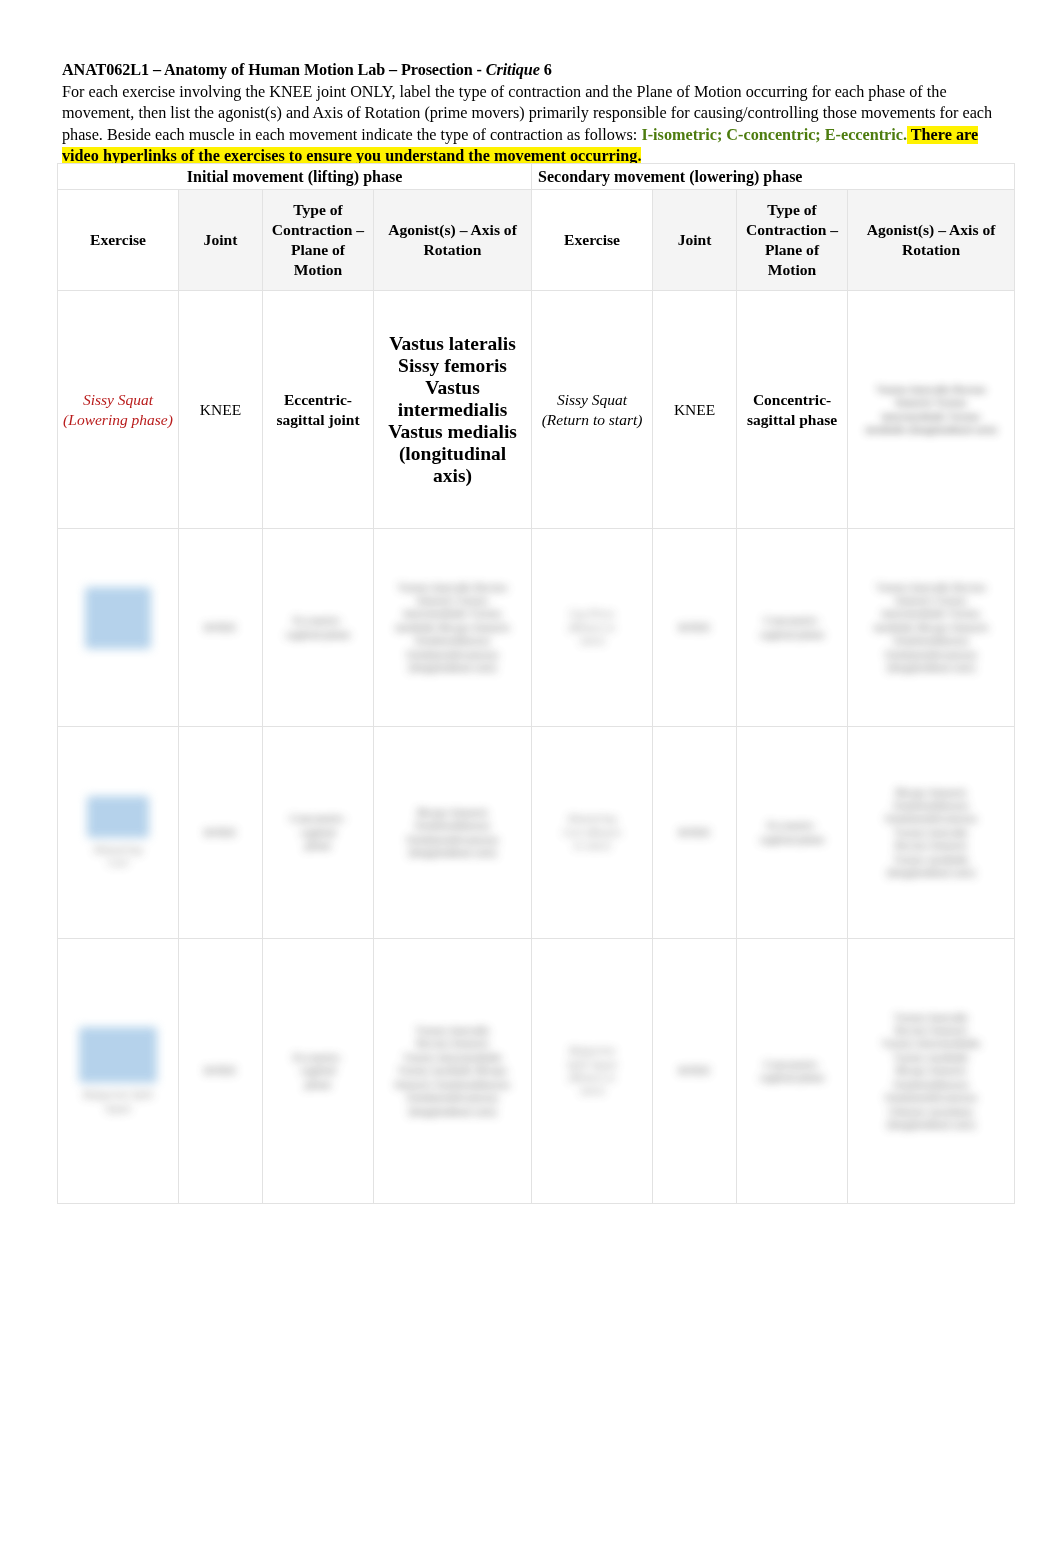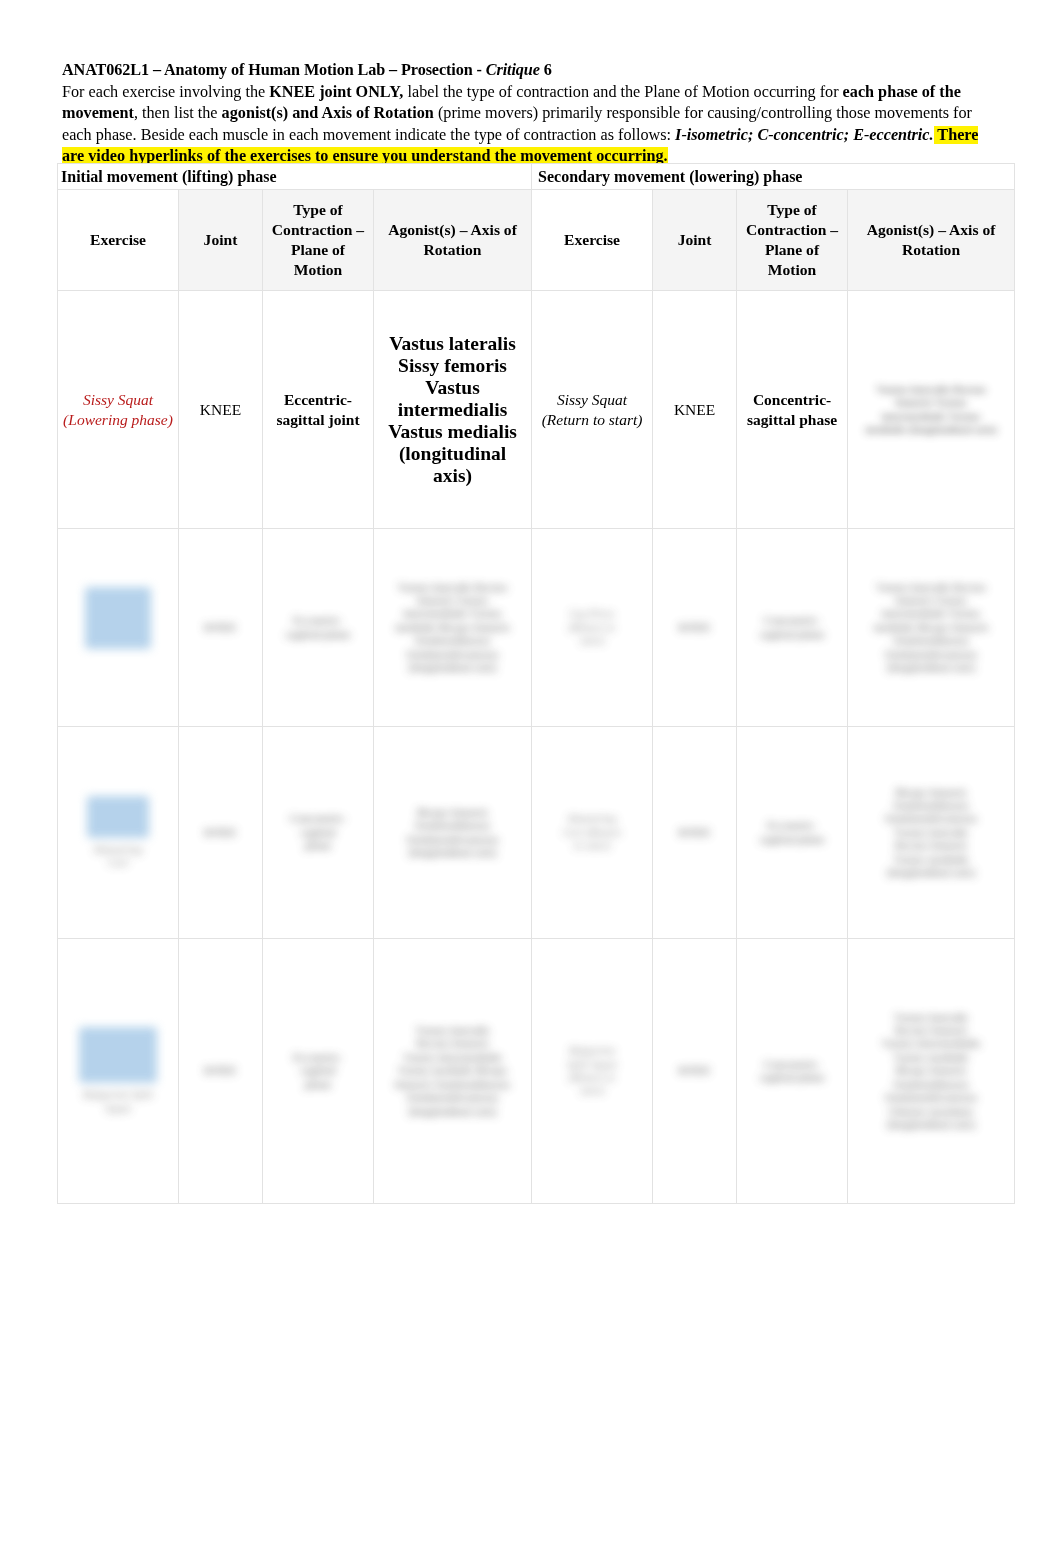--- a/index.html
+++ b/index.html
@@ -40,22 +40,22 @@
   }
   .doc-title .italic { font-style: italic; }
   .doc-title .plain  { font-weight: bold; font-style: normal; }
 
   .instructions {
     font-size: 16.2px;
     line-height: 21.3px;
     text-align: left;
     margin-top: 1px;
   }
-  .instructions b { font-weight: bold; }
-  .cyan { color: #000000; font-weight: bold; font-style: italic; }
+  .instructions b { font-weight: normal; }
+  .cyan { color: #4d7c0f; font-weight: bold; }
   .hl {
     background: #FFF200;
     font-weight: bold;
   }
 
   
   .table-wrap {
     position: absolute;
     left: 57px;
     top: 163px;
@@ -76,21 +76,21 @@
   
   .phase-row td {
     border: none;
     background: #ffffff;
     padding: 0 0 1px 4px;
     font-size: 16px;
     font-weight: bold;
     vertical-align: bottom;
     height: 21px;
   }
-  .phase-row td.left-banner { text-align: left; }
+  .phase-row td.left-banner { text-align: center; }
   .phase-row td.right-banner { text-align: left; padding-left: 6px; }
 
   
   .hdr td {
     font-weight: bold;
     font-size: 15.6px;
     line-height: 20px;
     text-align: center;
     vertical-align: top;
     height: 96px;

